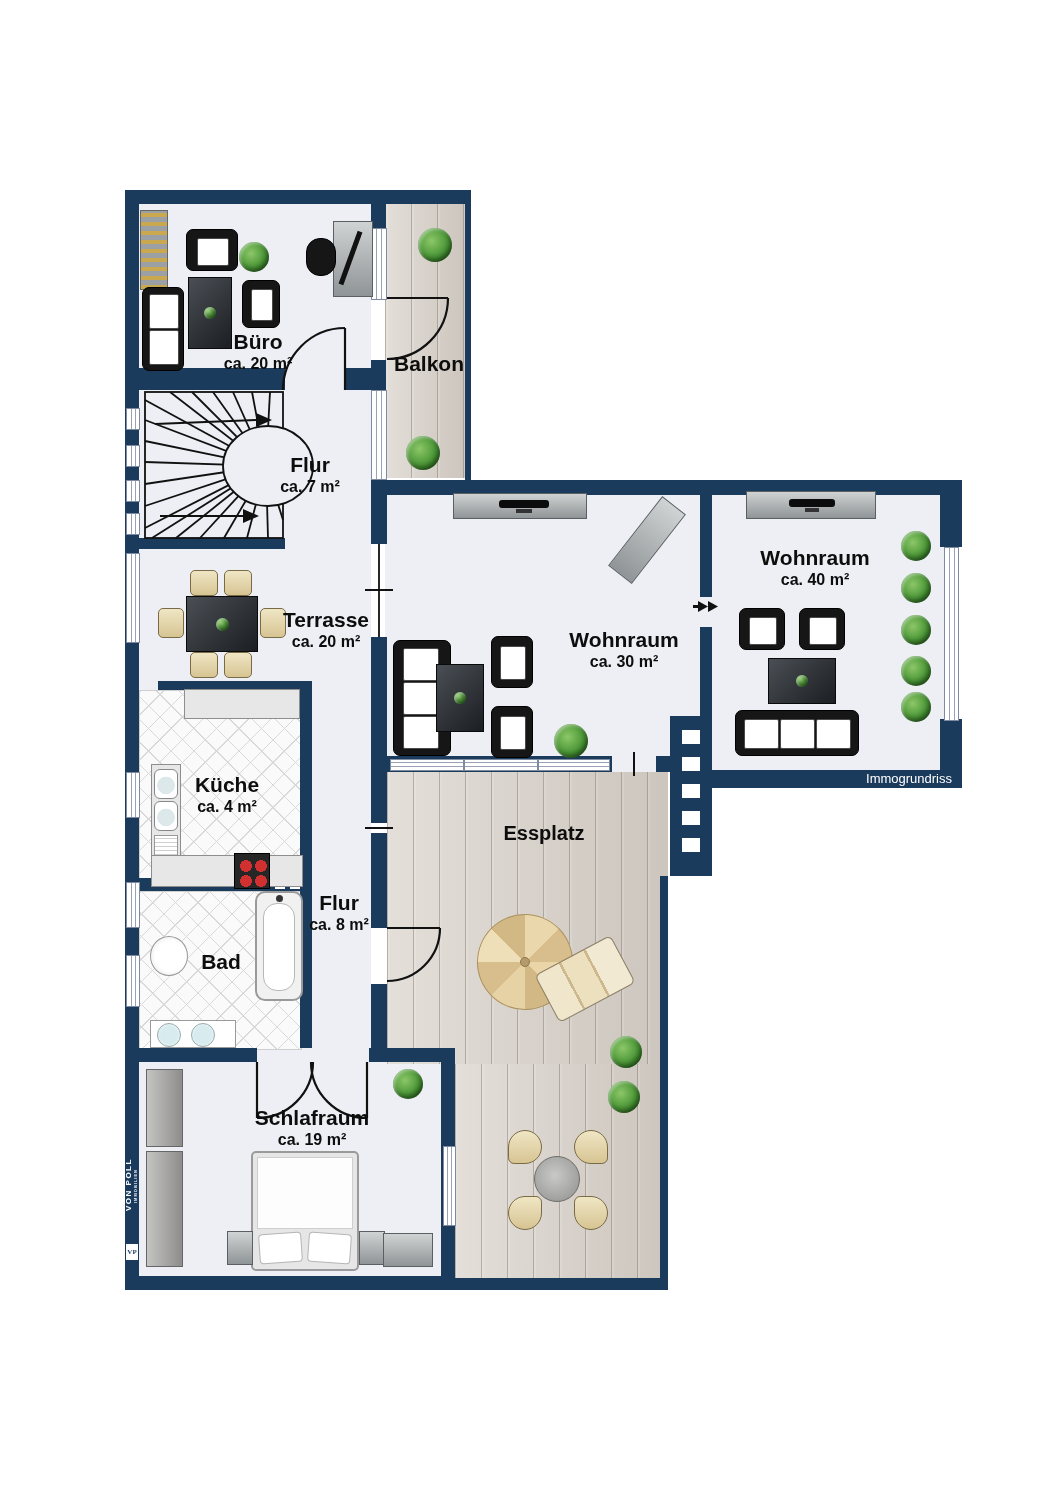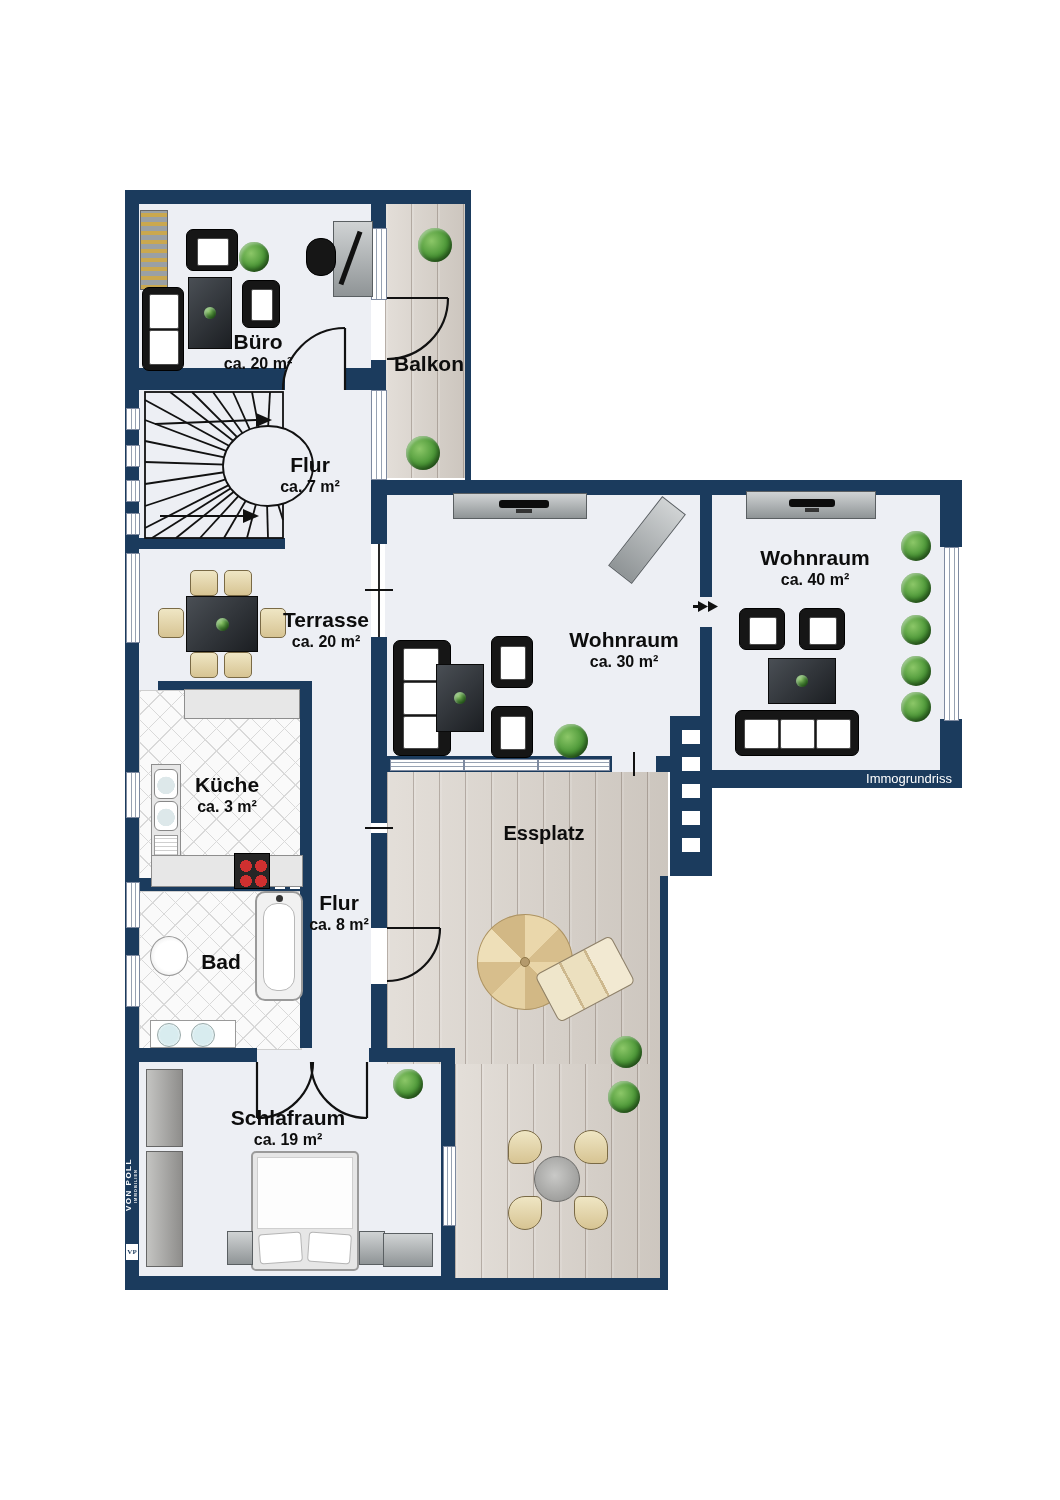--- a/index.html
+++ b/index.html
@@ -305,30 +305,30 @@
   <div class="label" style="left:240px;top:453px;width:140px">
     <span class="nm-lg">Flur</span>
     <span class="ar">ca. 7 m²</span>
   </div>
   <div class="label" style="left:256px;top:608px;width:140px">
     <span class="nm-lg">Terrasse</span>
     <span class="ar">ca. 20 m²</span>
   </div>
   <div class="label" style="left:157px;top:773px;width:140px">
     <span class="nm-lg">Küche</span>
-    <span class="ar">ca. 3 m²</span>
+    <span class="ar">ca. 4 m²</span>
   </div>
   <div class="label" style="left:151px;top:950px;width:140px">
     <span class="nm-lg">Bad</span>
   </div>
   <div class="label" style="left:269px;top:891px;width:140px">
     <span class="nm-lg">Flur</span>
     <span class="ar">ca. 8 m²</span>
   </div>
-  <div class="label" style="left:218px;top:1106px;width:140px">
+  <div class="label" style="left:242px;top:1106px;width:140px">
     <span class="nm-lg">Schlafraum</span>
     <span class="ar">ca. 19 m²</span>
   </div>
   <div class="label" style="left:554px;top:628px;width:140px">
     <span class="nm-lg">Wohnraum</span>
     <span class="ar">ca. 30 m²</span>
   </div>
   <div class="label" style="left:745px;top:546px;width:140px">
     <span class="nm-lg">Wohnraum</span>
     <span class="ar">ca. 40 m²</span>

